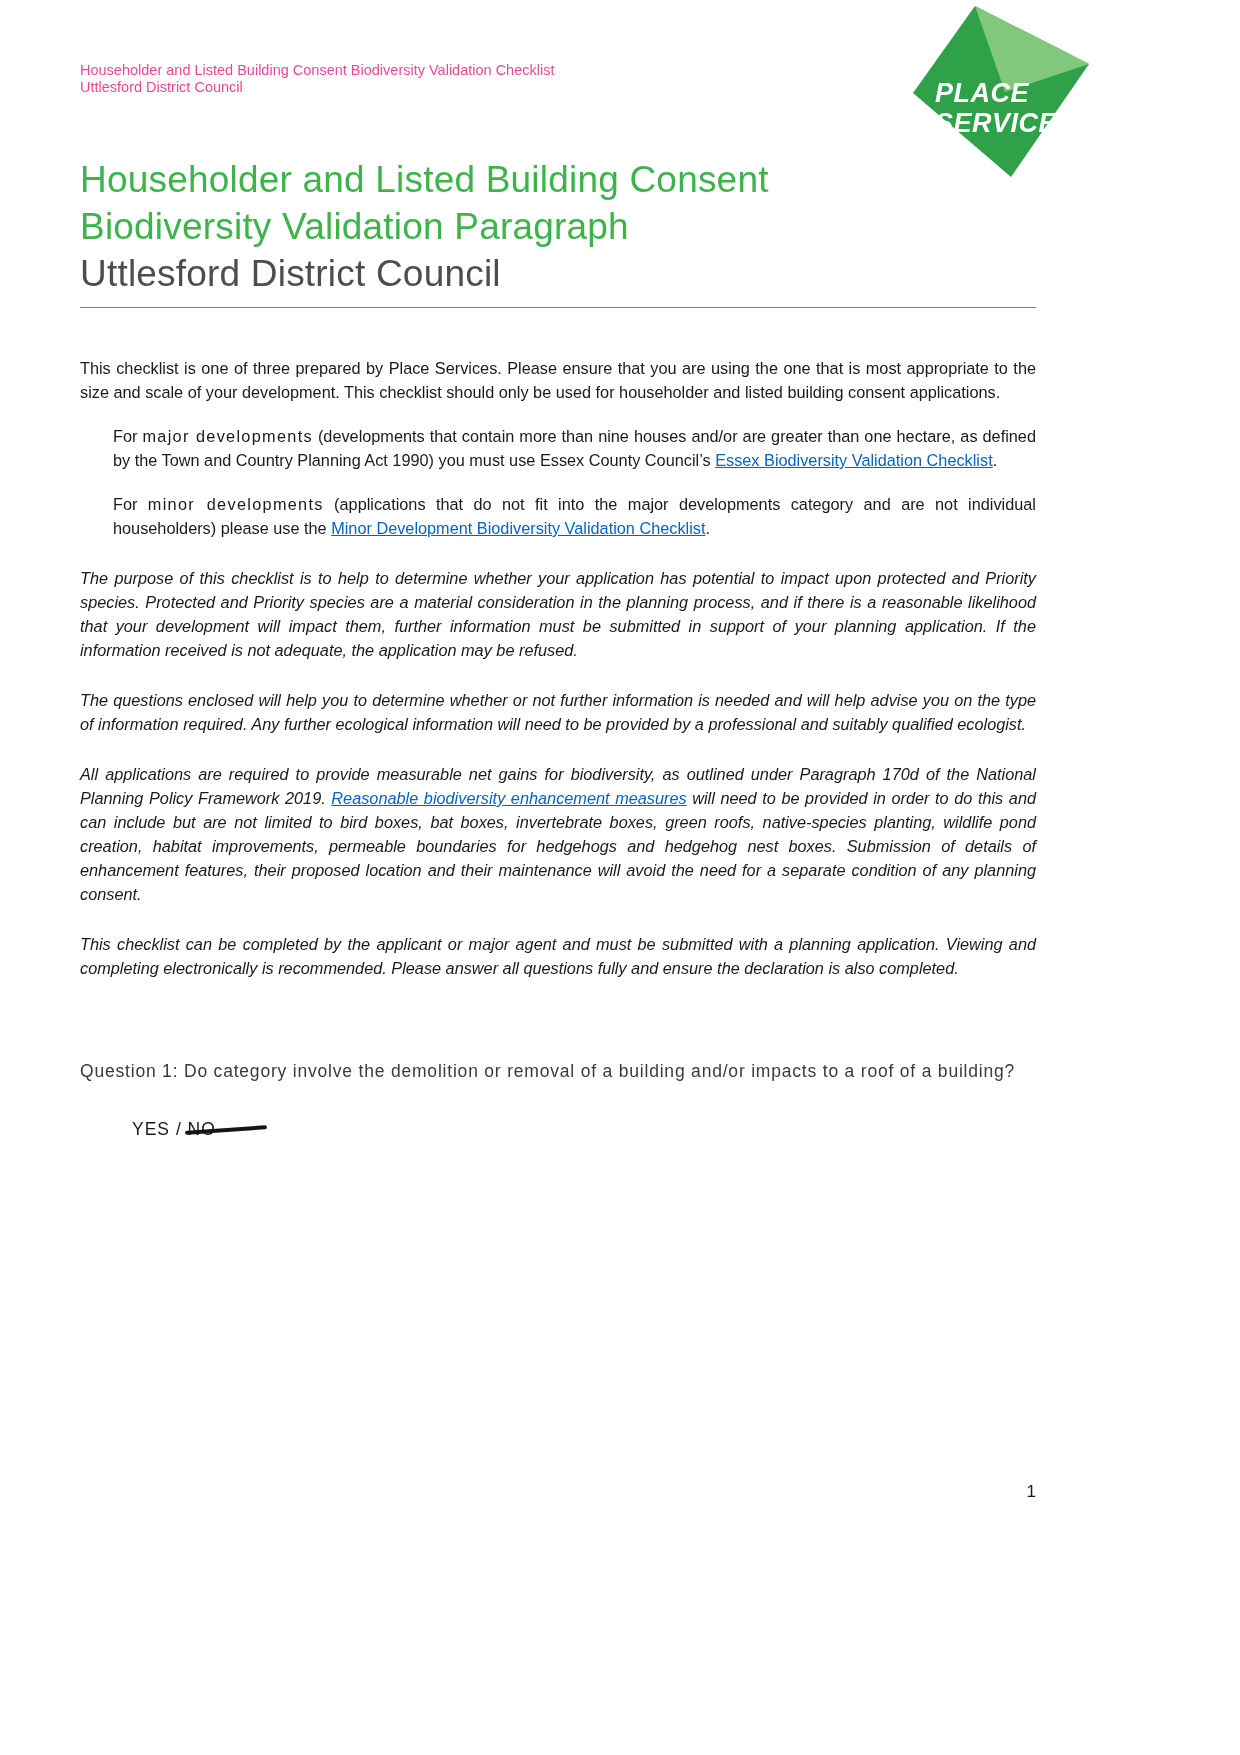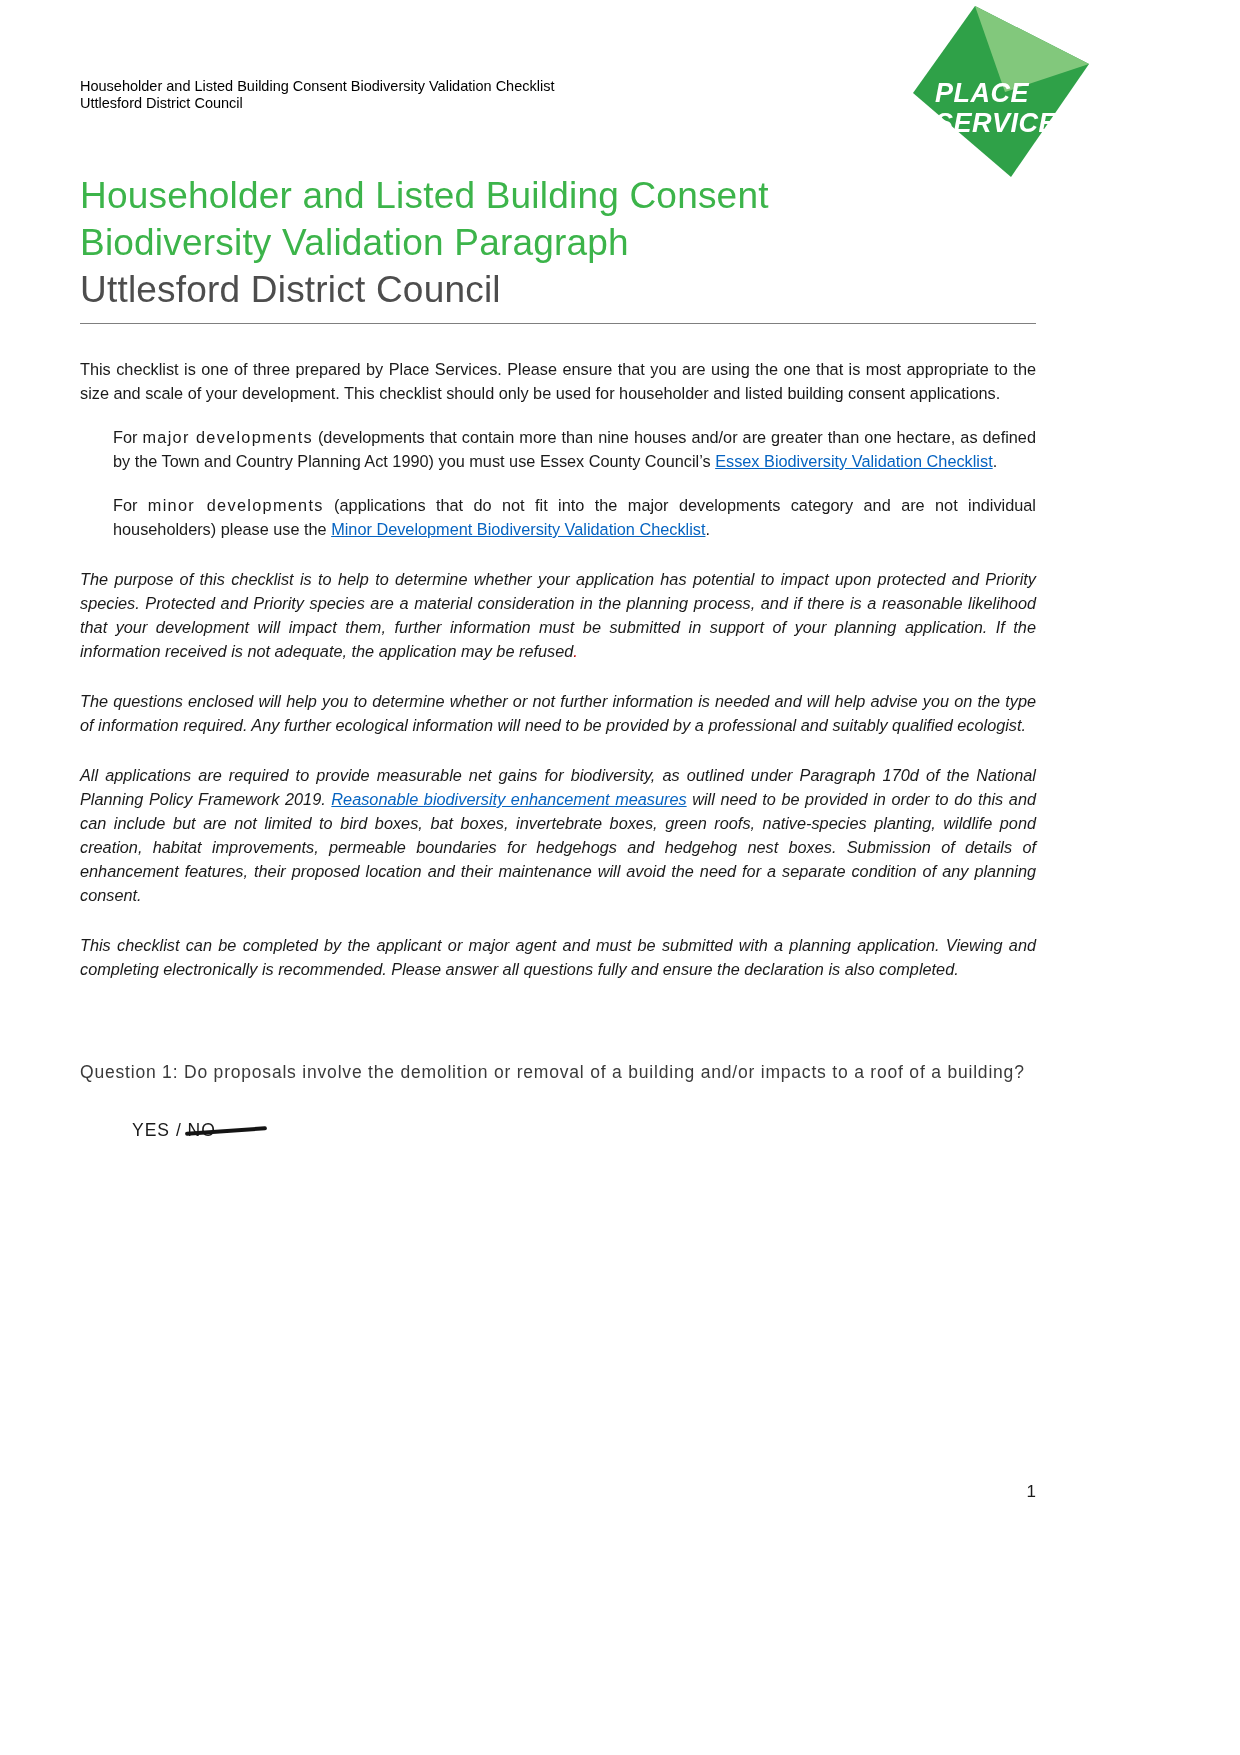--- a/index.html
+++ b/index.html
@@ -13,36 +13,36 @@
     color:#1a1a1a;
     overflow:hidden;
   }
   .content {
     position:absolute;
     left:80px;
     top:0;
     width:956px;
   }
   
-  .small-header { padding-top:78px; font-size:14.5px; line-height:17px; color:#000000; }
+  .small-header { padding-top:62px; font-size:14.5px; line-height:17px; color:#ec4899; }
   .updated-line { margin-top:3px; line-height:24px; }
   .updated-label { font-size:21px; }
   .updated-date { font-size:14.5px; }
 
   
   .logo { position:absolute; left:913px; top:6px; width:178px; height:172px;font-style:italic; }
 
   
   .doc-title { margin-top:60px; font-size:37px; line-height:47px; color:#3cb44a; letter-spacing:0.2px; }
   .doc-subtitle { font-size:37px; line-height:47px; color:#4d4d4d; }
   .title-rule { border:none; border-top:1px solid #7f7f7f; margin:10px 0 0 0; }
 
   
   .para { font-size:16.3px; line-height:24px; text-align:justify; margin:20px 0 0 0; }
-  .para.first { margin-top:33px; }
+  .para.first { margin-top:48px; }
   .para.indent { margin-left:33px; }
   .para.gap { margin-top:26px;font-style:italic; }
   .emph { letter-spacing:1.3px; }
   a.doc-link { color:#0563c1; text-decoration:underline; cursor:pointer; }
   .red-dot { color:#c00000; }
 
   
   .question { margin-top:78px; font-size:17.5px; line-height:27px; color:#3a3a3a; letter-spacing:0.8px; text-align:left; }
   .answer { margin-top:34px; margin-left:52px; font-size:17.5px; letter-spacing:1px; color:#1a1a1a; }
   .struck-wrap { position:relative; display:inline-block; }
@@ -111,21 +111,21 @@
     </p>
 
     <p class="para gap">The questions enclosed will help you to determine whether or not further information is needed and will help advise you on the type of information required. Any further ecological information will need to be provided by a professional and suitably qualified ecologist.</p>
 
     <p class="para gap">
       <span>All applications are required to provide measurable net gains for biodiversity, as outlined under Paragraph 170d of the National Planning Policy Framework 2019. </span><a class="doc-link">Reasonable biodiversity enhancement measures</a><span> will need to be provided in order to do this and can include but are not limited to bird boxes, bat boxes, invertebrate boxes, green roofs, native-species planting, wildlife pond creation, habitat improvements, permeable boundaries for hedgehogs and hedgehog nest boxes. Submission of details of enhancement features, their proposed location and their maintenance will avoid the need for a separate condition of any planning consent.</span>
     </p>
 
     <p class="para gap">This checklist can be completed by the applicant or major agent and must be submitted with a planning application. Viewing and completing electronically is recommended. Please answer all questions fully and ensure the declaration is also completed.</p>
 
-    <div class="question">Question 1: Do proposals involve the demolition or removal of a building and/or impacts to a roof of a building?</div>
+    <div class="question">Question 1: Do category involve the demolition or removal of a building and/or impacts to a roof of a building?</div>
 
     <div class="answer">
       <span>YES / </span><span class="struck-wrap"><span>NO</span><span class="strike-line"></span></span>
     </div>
 
   </div>
 
   <div class="page-footer">1</div>
 
 </div>

